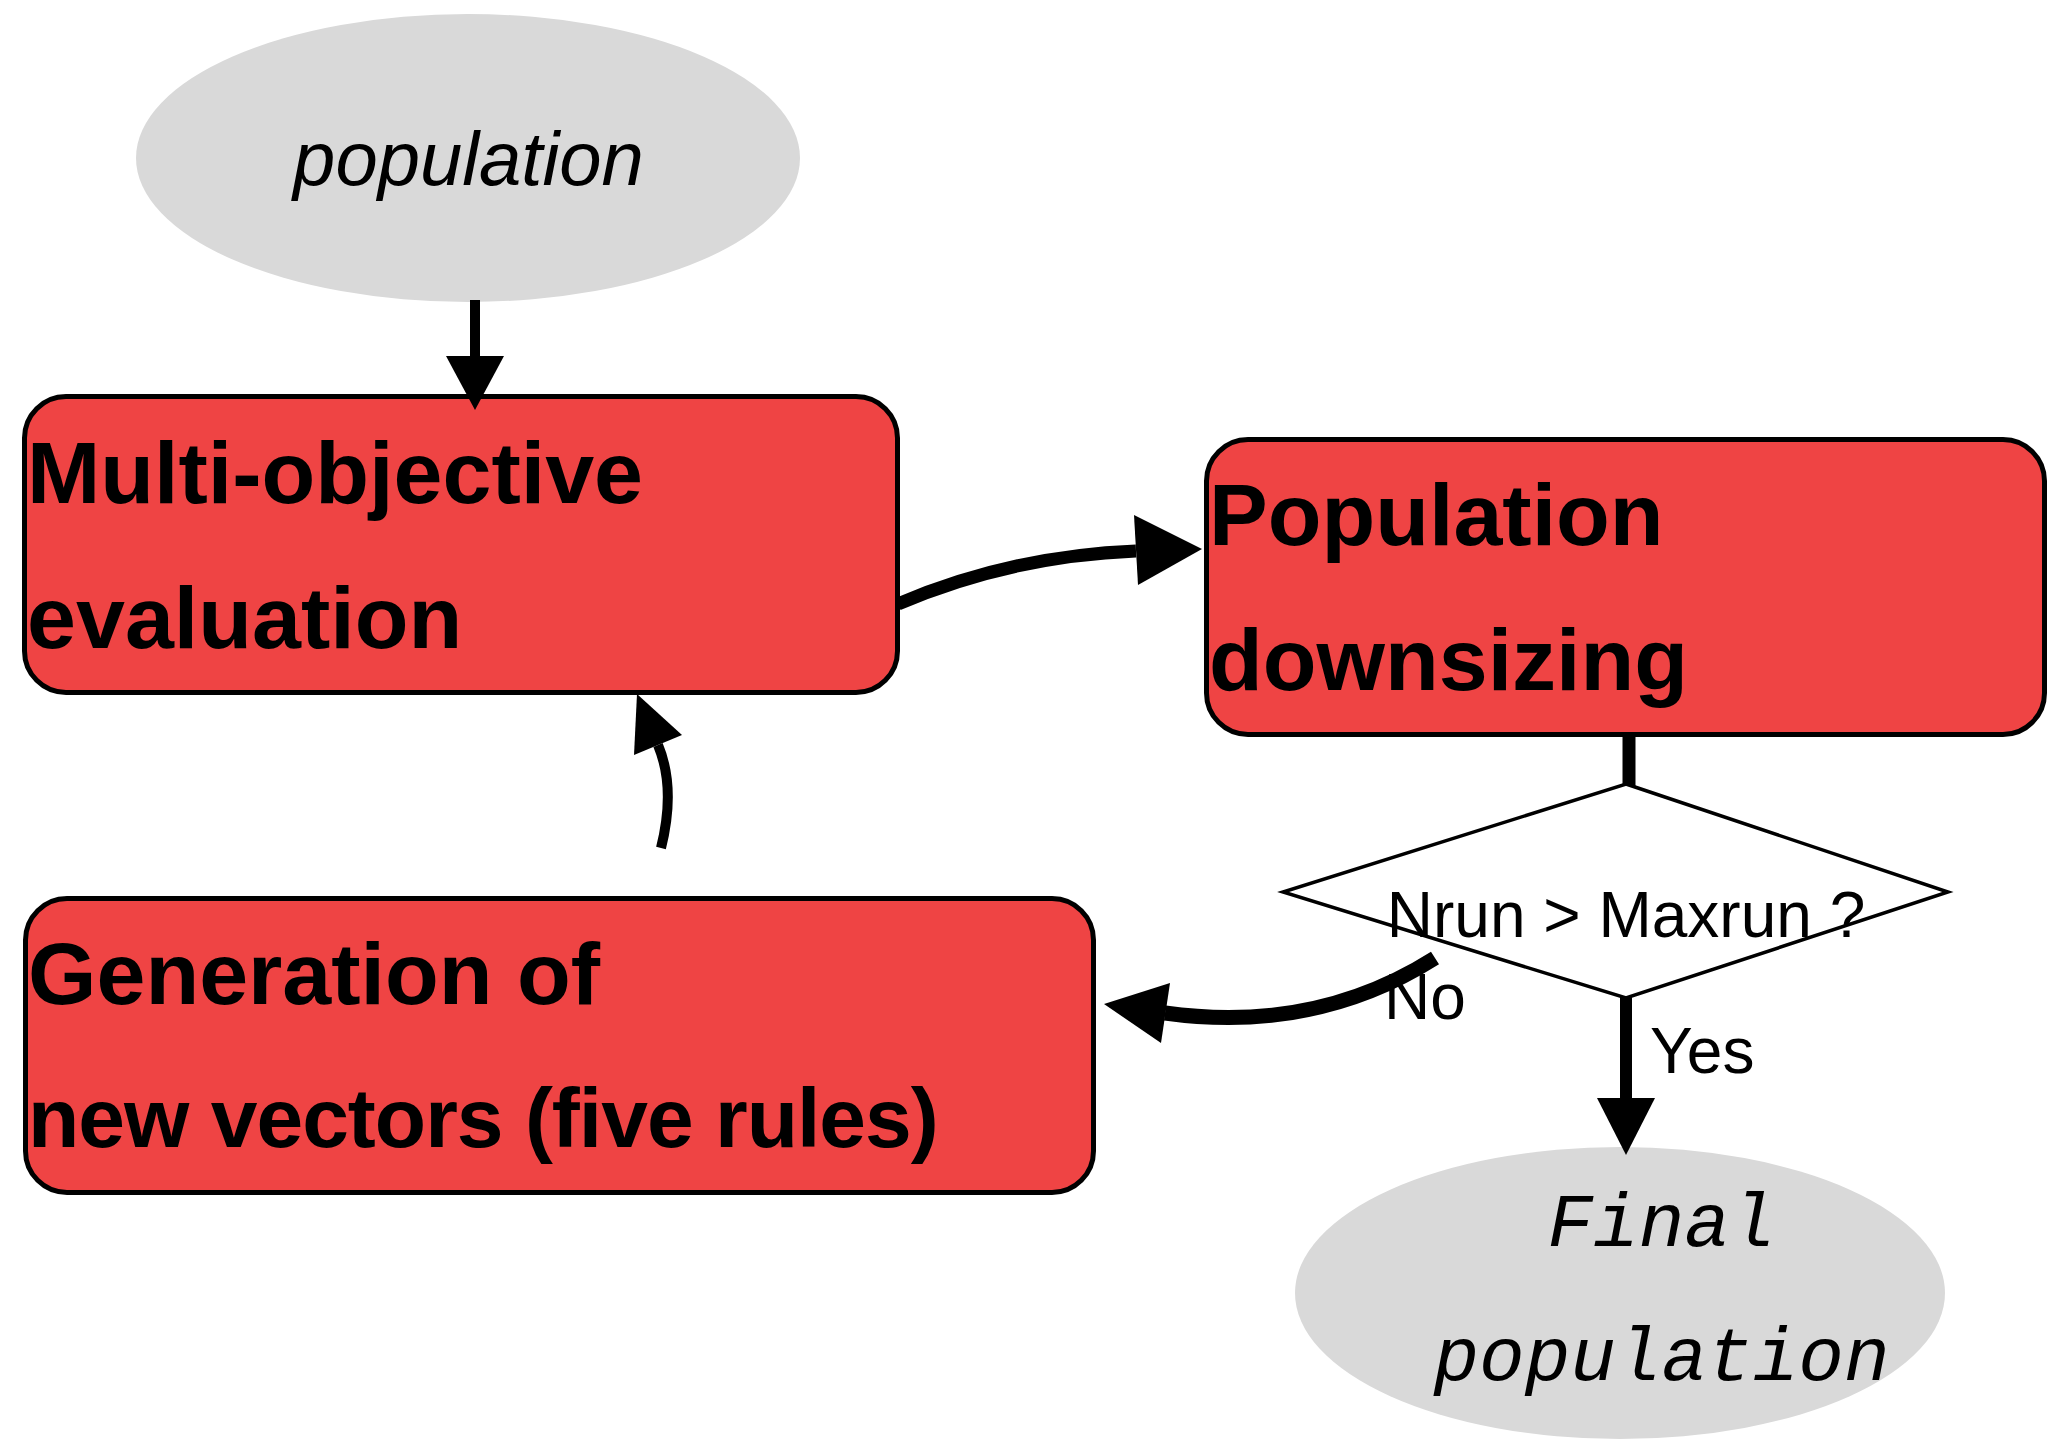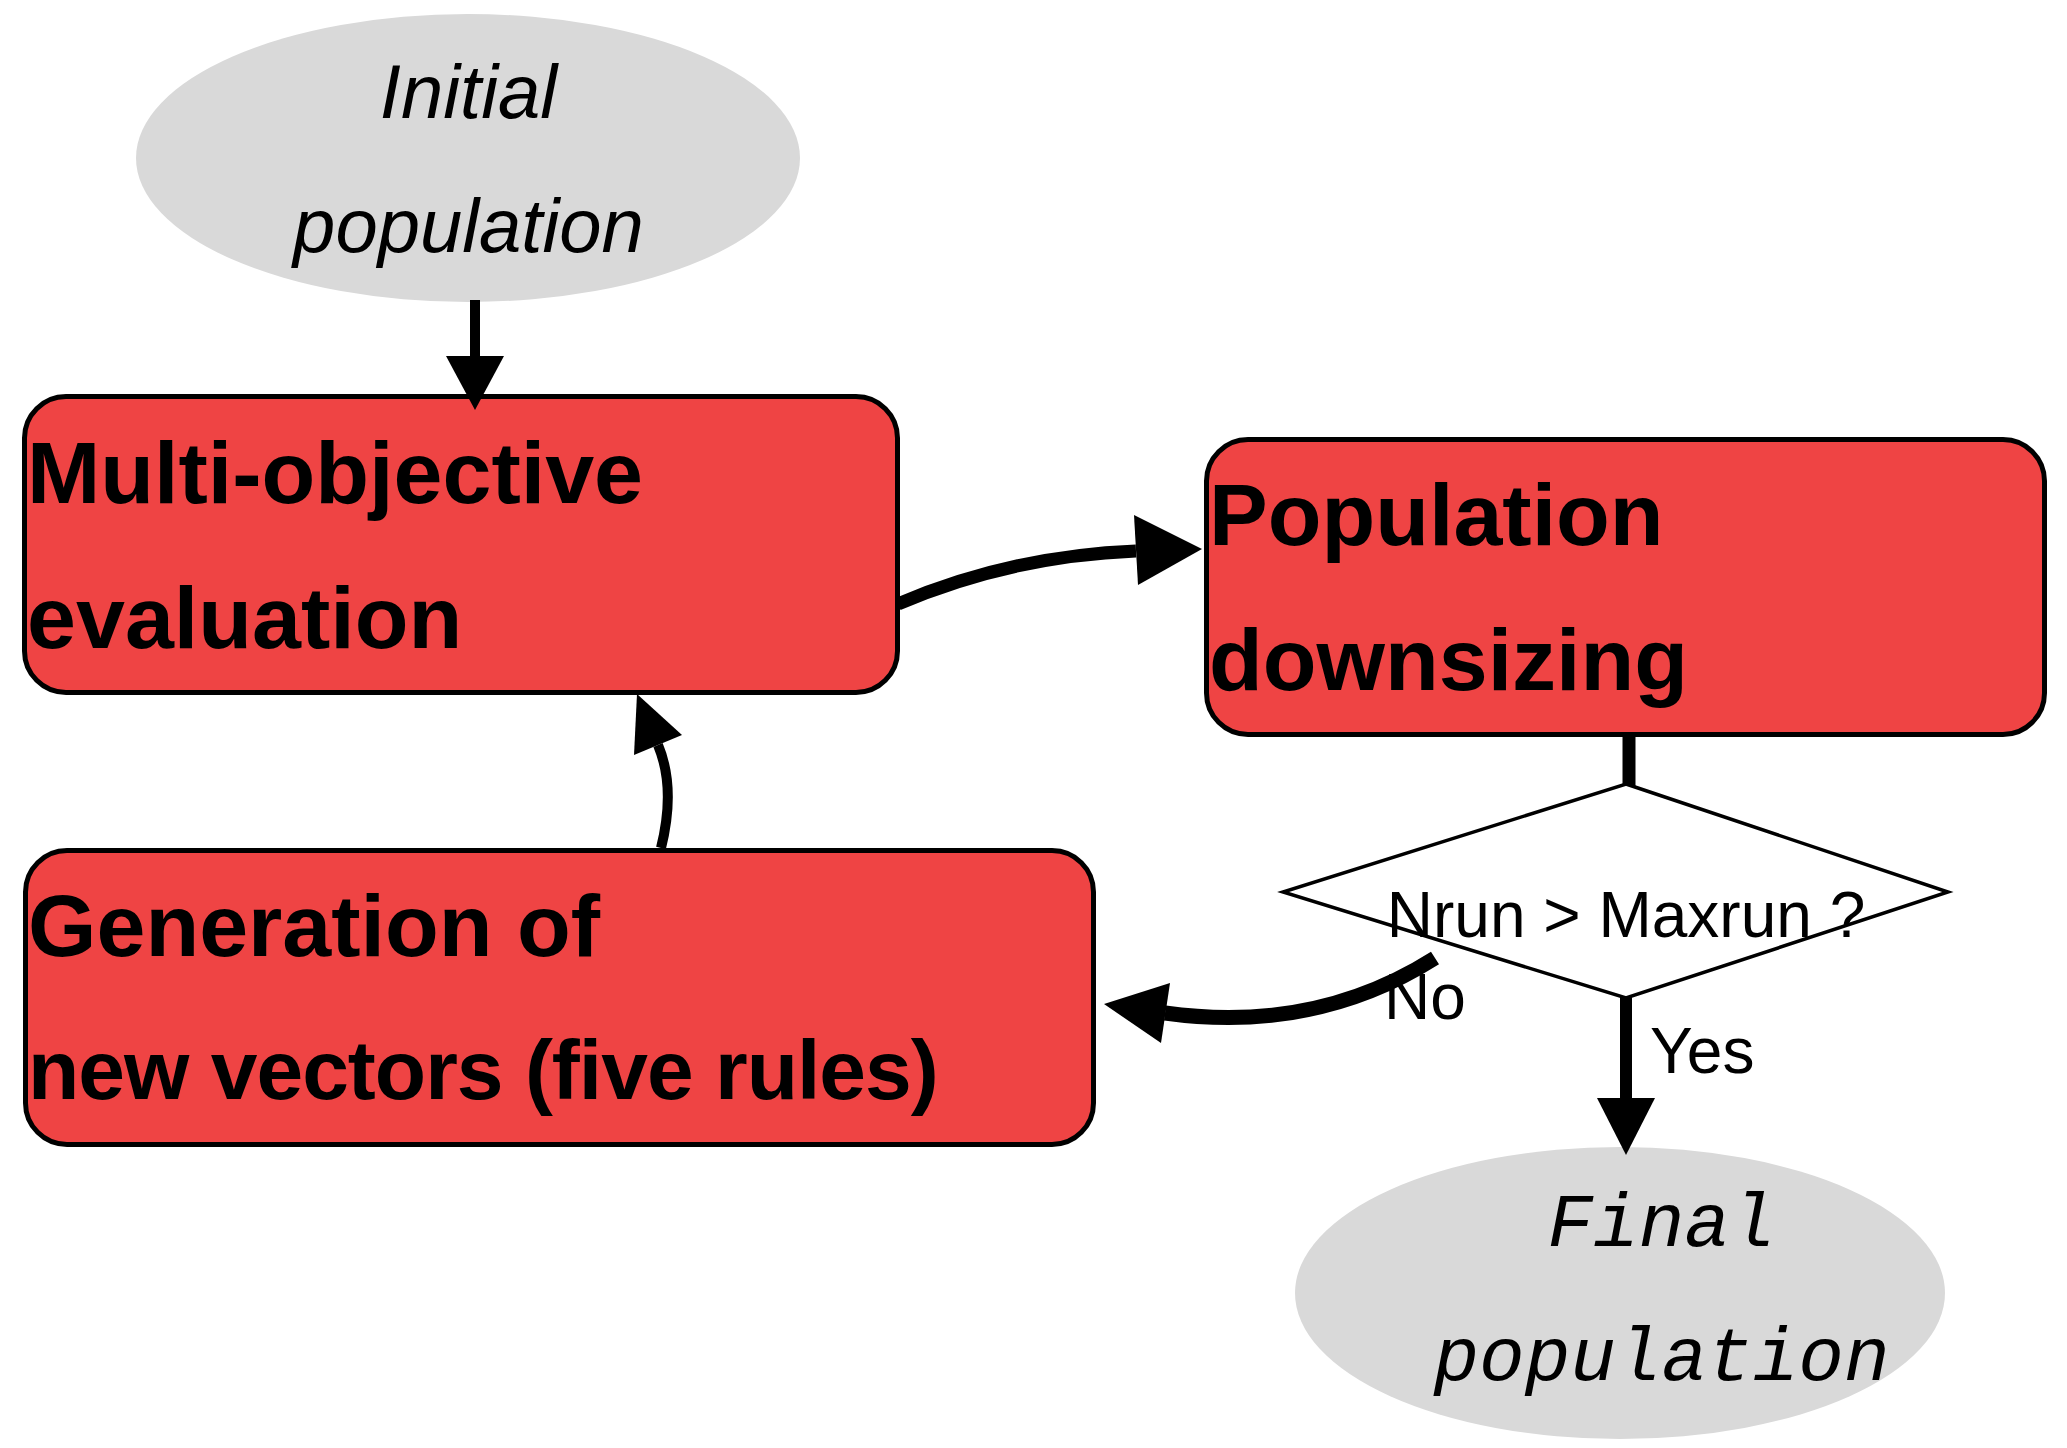--- a/index.html
+++ b/index.html
@@ -32,21 +32,21 @@
     z-index: 1;
   }
   .box .bline {
     font-weight: bold;
     font-size: 88px;
     line-height: 145px;
     white-space: nowrap;
   }
   #mo-box  { left: 22px;   top: 394px; width: 878px;  height: 301px; }
   #pop-box { left: 1204px; top: 437px; width: 843px;  height: 300px; }
-  #gen-box { left: 23px;   top: 848px; width: 1073px; height: 299px; }
+  #gen-box { left: 23px;   top: 896px; width: 1073px; height: 299px; }
   #gen-box .bline2 { font-size: 84px; letter-spacing: -1px; }
   #gen-box .regular { font-weight: bold; }
 
   
   svg.overlay {
     position: absolute;
     left: 0;
     top: 0;
     z-index: 2;
     pointer-events: none;
@@ -146,21 +146,20 @@
       <polygon class="head" points="1626,1155 1597,1098 1655,1098"></polygon>
     </g>
 
     <g>
       <path class="conn" stroke-width="10" d="M 661 848 Q 676 788 658 745"></path>
       <polygon class="head" points="637,694 682,735 634,755"></polygon>
     </g>
   </svg>
 
   <div class="ellipse-label" id="initial-label">
-    <div>Initial</div>
     <div>population</div>
   </div>
 
   <div class="ellipse-label" id="final-label">
     <div>Final</div>
     <div>population</div>
   </div>
 
   <div id="diamond-label">Nrun &gt; Maxrun ?</div>
 

